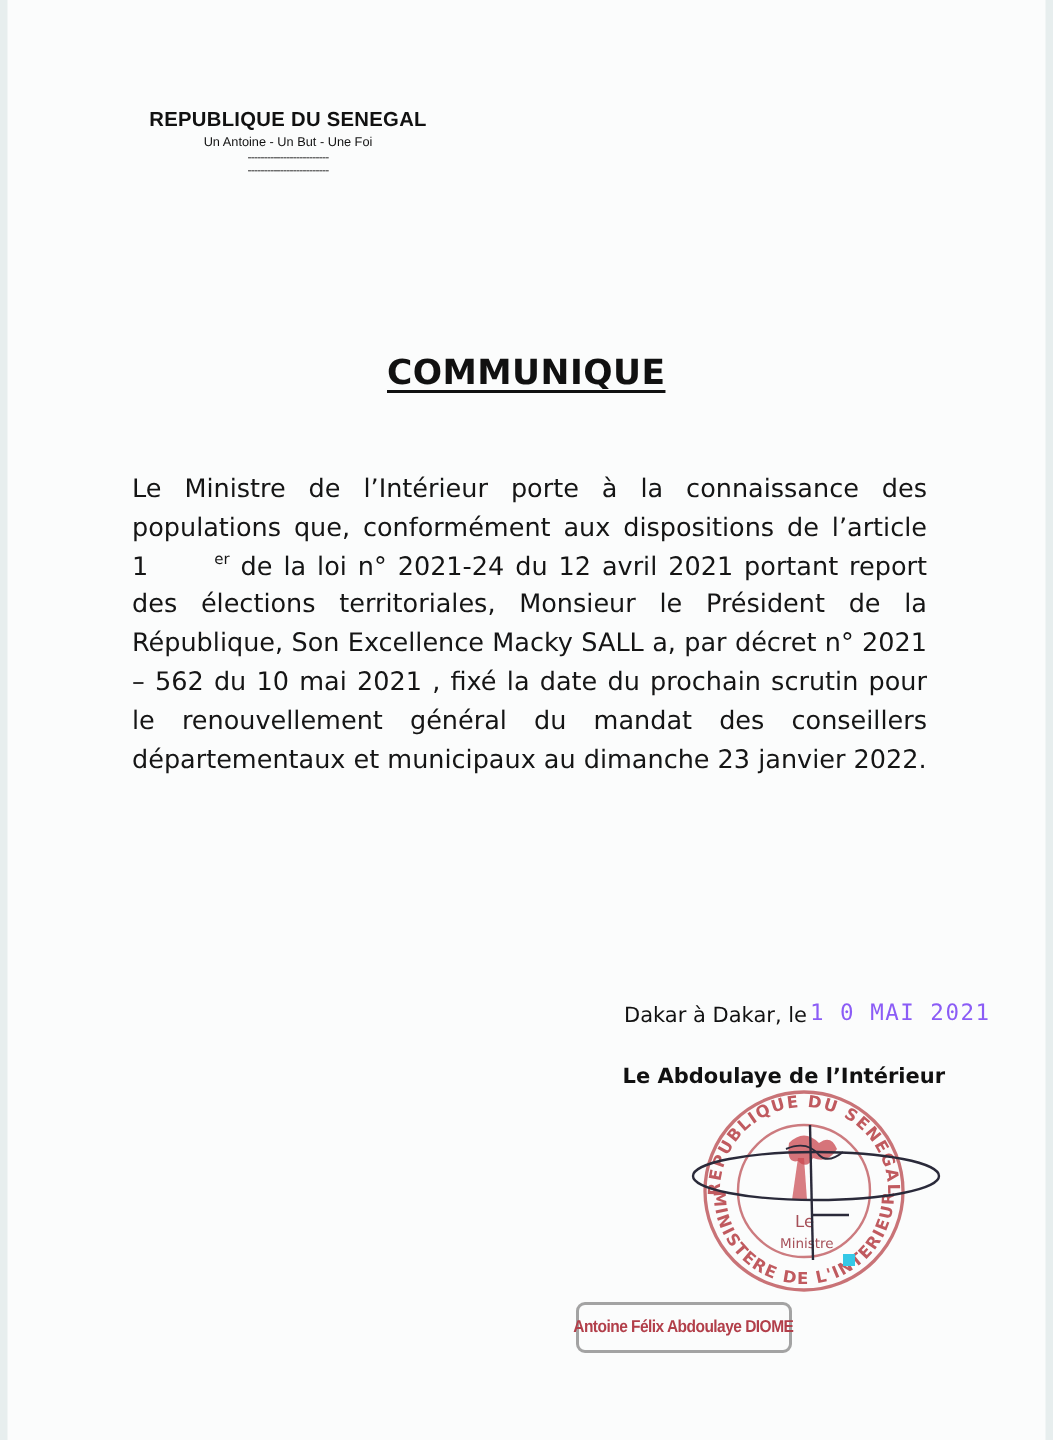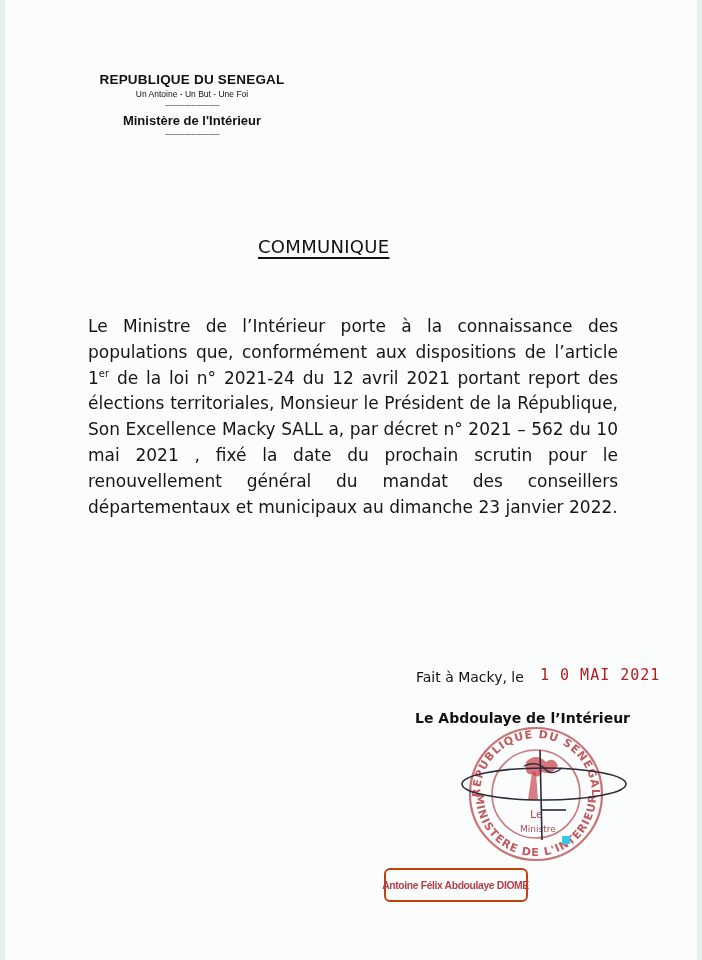--- a/index.html
+++ b/index.html
@@ -12,54 +12,53 @@
     }
     .page-edge-left { position: absolute; left: 0; top: 0; width: 5px; height: 960px; background: #e7eeee; }
     .page-edge-right { position: absolute; right: 0; top: 0; width: 5px; height: 960px; background: #e7eeee; }
 
     .header { position: absolute; left: 86px; top: 72px; width: 212px; text-align: center; }
     .rep-title { font-family: "Liberation Sans", sans-serif; font-weight: bold; font-size: 13.5px; letter-spacing: 0.2px; }
     .motto { font-family: "Liberation Sans", sans-serif; font-size: 8.5px; margin-top: 2px; }
     .dashes { font-family: "Liberation Sans", sans-serif; font-size: 8px; letter-spacing: -0.5px; line-height: 7px; margin-top: 2px; color:#222; }
     .ministry { font-family: "Liberation Sans", sans-serif; font-weight: bold; font-size: 13px; margin-top: 5px; }
 
-    .title { position: absolute; left: 258px; top: 236px; font-family: "DejaVu Sans", sans-serif; font-weight: normal; font-size: 18px; text-decoration: underline; text-underline-offset: 4px; text-decoration-thickness: 2px; letter-spacing: 0.3px; }
+    .title { position: absolute; left: 258px; top: 236px; font-family: "DejaVu Sans", sans-serif; font-weight: bold; font-size: 23px; text-decoration: underline; text-underline-offset: 4px; text-decoration-thickness: 2px; letter-spacing: 0.3px; }
 
     .body-text { position: absolute; left: 88px; top: 314px; width: 530px; font-family: "DejaVu Sans", sans-serif; font-size: 17px; line-height: 25.8px; text-align: justify; color: #151515; }
-    .body-text sup { font-size: 10px; vertical-align: 7px; line-height: 0; }
+    .body-text sup { font-size: 10px; vertical-align: 7px; line-height: 0; margin-left: 44px; }
 
     .place-date { position: absolute; left: 416px; top: 669px; font-family: "DejaVu Sans", sans-serif; font-size: 14px; }
-    .stamp-date { position: absolute; left: 540px; top: 666px; font-family: "DejaVu Sans Mono", monospace; font-size: 15px; color: #b91c1c; letter-spacing: 1px; }
+    .stamp-date { position: absolute; left: 540px; top: 666px; font-family: "DejaVu Sans Mono", monospace; font-size: 15px; color: #8b5cf6; letter-spacing: 1px; }
 
     .minister-title { position: absolute; left: 415px; top: 710px; font-family: "DejaVu Sans", sans-serif; font-weight: bold; font-size: 14px; }
 
     .seal { position: absolute; left: 458px; top: 722px; width: 170px; height: 140px; }
 
-    .name-box { position: absolute; left: 384px; top: 868px; width: 140px; height: 30px; border: 2px solid #c2410c; border-radius: 6px; display: flex; align-items: center; justify-content: center; }
+    .name-box { position: absolute; left: 384px; top: 868px; width: 140px; height: 30px; border: 2px solid #a3a3a3; border-radius: 6px; display: flex; align-items: center; justify-content: center; }
     .name-text { font-family: "Liberation Sans", sans-serif; font-weight: bold; font-size: 11.5px; color: #b23f4a; letter-spacing: -0.4px; transform: scaleX(0.9); white-space: nowrap; }
   </style>
 </head>
 <body>
 
 <div class="page-edge-left"></div>
 <div class="page-edge-right"></div>
 
 <div class="header">
   <div class="rep-title">REPUBLIQUE DU SENEGAL</div>
   <div class="motto">Un Antoine - Un But - Une Foi</div>
   <div class="dashes">-------------------------</div>
-  <div class="ministry">Ministère de l'Intérieur</div>
   <div class="dashes">-------------------------</div>
 </div>
 
 <div class="title">COMMUNIQUE</div>
 
 <div class="body-text"><span>Le Ministre de l’Intérieur porte à la connaissance des populations que, conformément aux dispositions de l’article 1</span><sup>er</sup><span> de la loi n° 2021-24 du 12 avril 2021 portant report des élections territoriales, Monsieur le Président de la République, Son Excellence Macky SALL a, par décret n° 2021 – 562 du 10 mai 2021 ,  fixé la date du prochain scrutin pour le renouvellement général du mandat des conseillers départementaux et municipaux au dimanche 23 janvier 2022.</span></div>
 
-<div class="place-date">Fait à Macky, le</div>
+<div class="place-date">Dakar à Dakar, le</div>
 <div class="stamp-date">1 0 MAI 2021</div>
 
 <div class="minister-title">Le Abdoulaye de l’Intérieur</div>
 
 <div class="seal">
   <svg width="170" height="140" viewBox="0 0 170 140">
     <defs>
       <path id="arcTop" d="M 22 72 A 56 56 0 0 1 134 72"></path>
       <path id="arcBot" d="M 18 74 A 60 60 0 0 0 138 74"></path>
     </defs>

